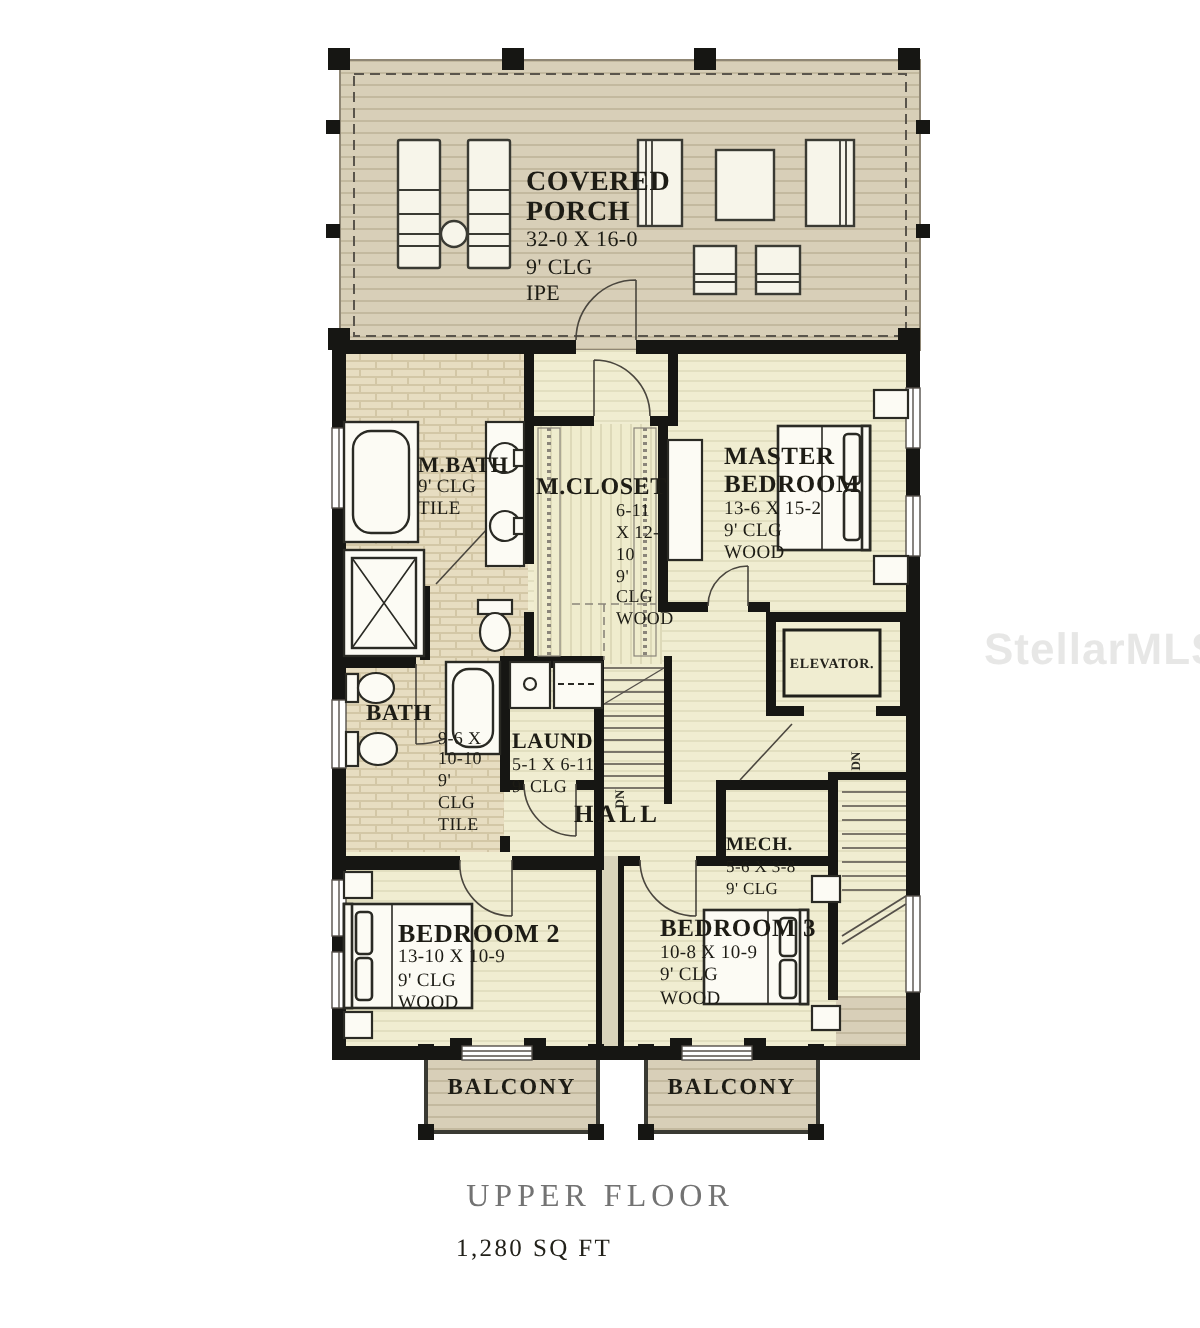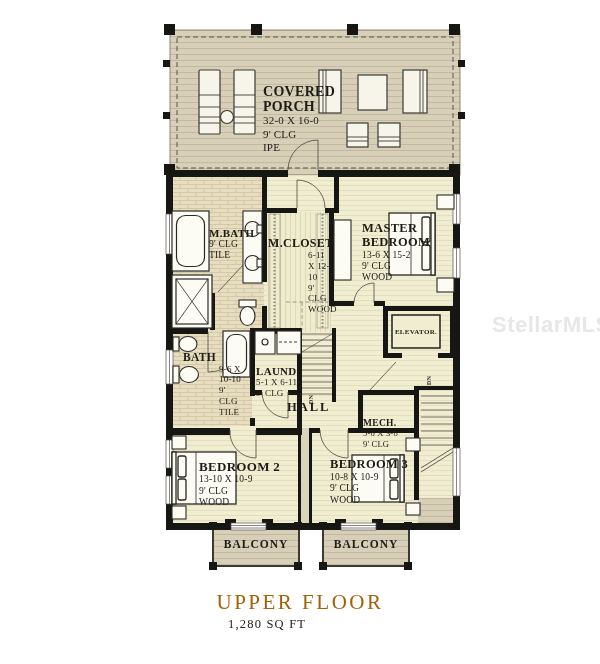--- a/index.html
+++ b/index.html
@@ -20,21 +20,21 @@
   .laund-lbl .nm{font-size:11px;}
   .laund-lbl .sub{font-size:9px;}
   .hall-lbl{font-size:12.5px;font-weight:bold;letter-spacing:2px;}
   .mech-lbl .nm{font-size:9.5px;}
   .mech-lbl .sub{font-size:8.5px;}
   .b2-lbl .nm{font-size:13px;}
   .b3-lbl .nm{font-size:12.5px;}
   .elev-lbl{font-size:7px;letter-spacing:.3px;text-align:center;font-weight:bold;color:#23221c;}
   .balcony-lbl{font-size:11.5px;font-weight:bold;letter-spacing:1px;text-align:center;color:#1d1c15;}
   .dn{font-size:6.5px;font-weight:bold;color:#2a2a24;transform:rotate(-90deg);transform-origin:center;}
-  .title{left:150px;top:590px;width:300px;text-align:center;font-size:21px;letter-spacing:2.5px;color:#a16207;}
+  .title{left:150px;top:590px;width:300px;text-align:center;font-size:16px;letter-spacing:2.5px;color:#737373;}
   .area{left:228px;top:617px;font-size:12.5px;letter-spacing:1.2px;color:#22211a;}
   .watermark{left:492px;top:312px;font-family:"Liberation Sans", sans-serif;font-weight:bold;
              font-size:22px;letter-spacing:.5px;color:rgba(195,195,192,0.40);}
 </style>
 </head>
 <body>
 
 <div class="canvas">
 
 <svg width="600" height="664" viewBox="0 0 600 664">

